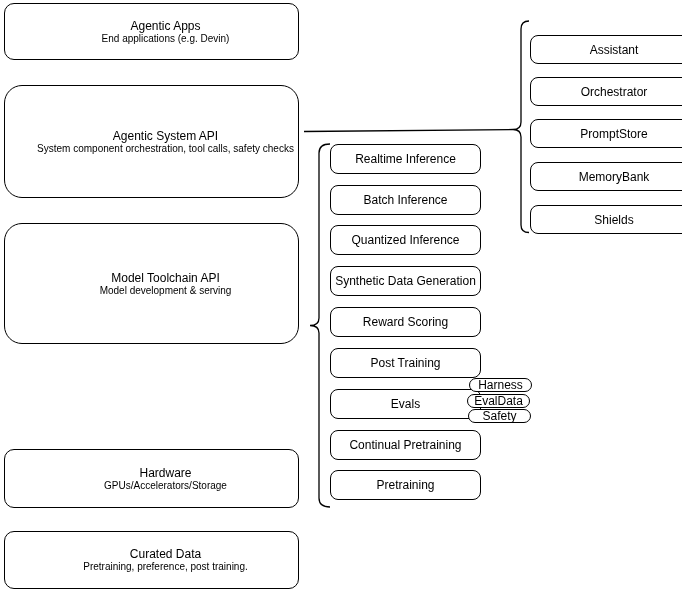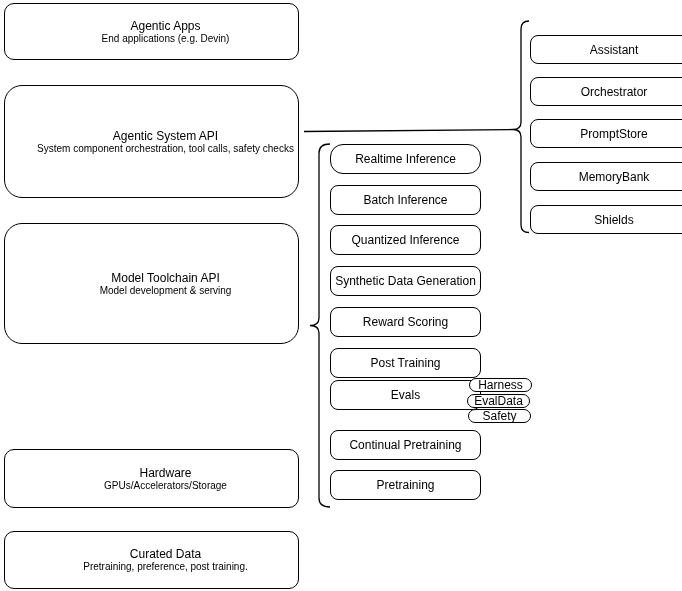--- a/index.html
+++ b/index.html
@@ -70,39 +70,39 @@
   </div>
   <div class="node left" style="top:449px; height:59px;">
     <div class="title">Hardware</div>
     <div class="subtitle">GPUs/Accelerators/Storage</div>
   </div>
   <div class="node left" style="top:531px; height:58px;">
     <div class="title">Curated Data</div>
     <div class="subtitle">Pretraining, preference, post training.</div>
   </div>
 
-  <div class="node mid" style="top:144px;border-radius:13px;">
+  <div class="node mid" style="top:144px;">
     <div class="label">Realtime Inference</div>
   </div>
   <div class="node mid" style="top:185px;">
     <div class="label">Batch Inference</div>
   </div>
   <div class="node mid" style="top:225px;">
     <div class="label">Quantized Inference</div>
   </div>
   <div class="node mid" style="top:266px;">
     <div class="label">Synthetic Data Generation</div>
   </div>
   <div class="node mid" style="top:307px;">
     <div class="label">Reward Scoring</div>
   </div>
   <div class="node mid" style="top:348px;">
     <div class="label">Post Training</div>
   </div>
-  <div class="node mid" style="top:380px;">
+  <div class="node mid" style="top:389px;">
     <div class="label">Evals</div>
   </div>
   <div class="node mid" style="top:430px;">
     <div class="label">Continual Pretraining</div>
   </div>
   <div class="node mid" style="top:470px;">
     <div class="label">Pretraining</div>
   </div>
 
   <div class="pill" style="left:469px; top:378px;">

